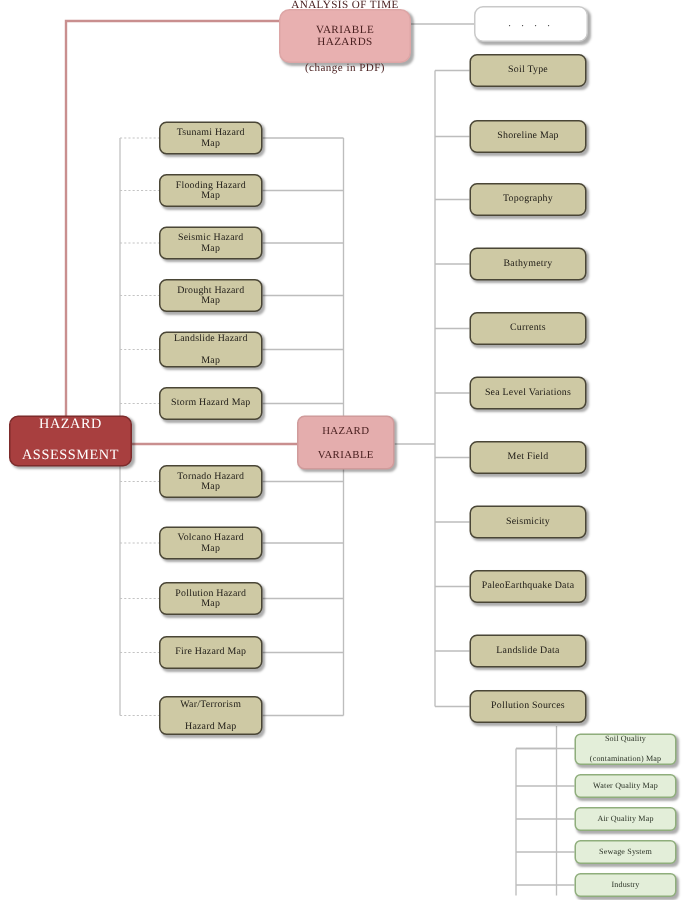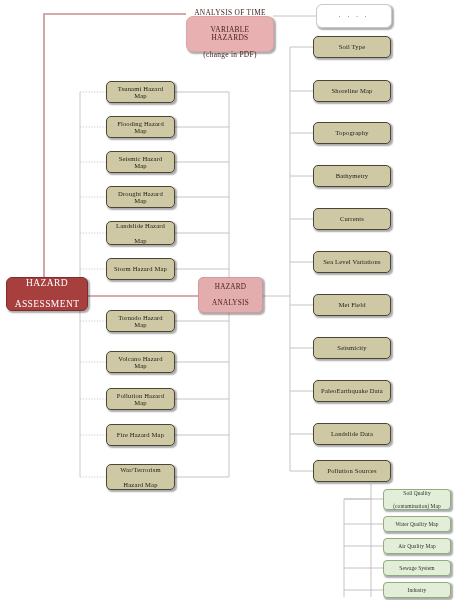--- a/index.html
+++ b/index.html
@@ -135,21 +135,21 @@
     <path d="M371 484 L371 597" fill="none" stroke="#bdbdbd" stroke-width="0.9"></path>
     <path d="M344 499 L371 499" fill="none" stroke="#bdbdbd" stroke-width="0.9"></path>
     <path d="M344 499 L344 597" fill="none" stroke="#bdbdbd" stroke-width="0.9"></path>
     <path d="M344 499 L383 499" fill="none" stroke="#bdbdbd" stroke-width="0.9"></path>
     <path d="M344 524 L383 524" fill="none" stroke="#bdbdbd" stroke-width="0.9"></path>
     <path d="M344 546 L383 546" fill="none" stroke="#bdbdbd" stroke-width="0.9"></path>
     <path d="M344 568 L383 568" fill="none" stroke="#bdbdbd" stroke-width="0.9"></path>
     <path d="M344 590 L383 590" fill="none" stroke="#bdbdbd" stroke-width="0.9"></path>
   </svg>
 
-  <div class="node n-pink-top" style="left:186px;top:16px;width:88px;height:36px;">
+  <div class="node n-pink-top" style="left:186px;top:6px;width:88px;height:36px;">
     <span>
       <span>ANALYSIS OF TIME</span><br>
       <span>VARIABLE HAZARDS</span><br>
       <span>(change in PDF)</span>
     </span>
   </div>
 
   <div class="node n-white" style="left:316px;top:4px;width:76px;height:24px;">
     <span>. . . .</span>
   </div>
@@ -157,21 +157,21 @@
   <div class="node n-root" style="left:6px;top:277px;width:82px;height:34px;">
     <span>
       <span>HAZARD</span><br>
       <span>ASSESSMENT</span>
     </span>
   </div>
 
   <div class="node n-pink" style="left:198px;top:277px;width:65px;height:36px;">
     <span>
       <span>HAZARD</span><br>
-      <span>ANALYSIS</span>
+      <span>VARIABLE</span>
     </span>
   </div>
 
   <div class="node n-tan" style="left:106px;top:81px;width:69px;height:22px;">
     <span>
       <span>Tsunami Hazard Map</span>
     </span>
   </div>
   <div class="node n-tan" style="left:106px;top:116px;width:69px;height:22px;">
     <span>

